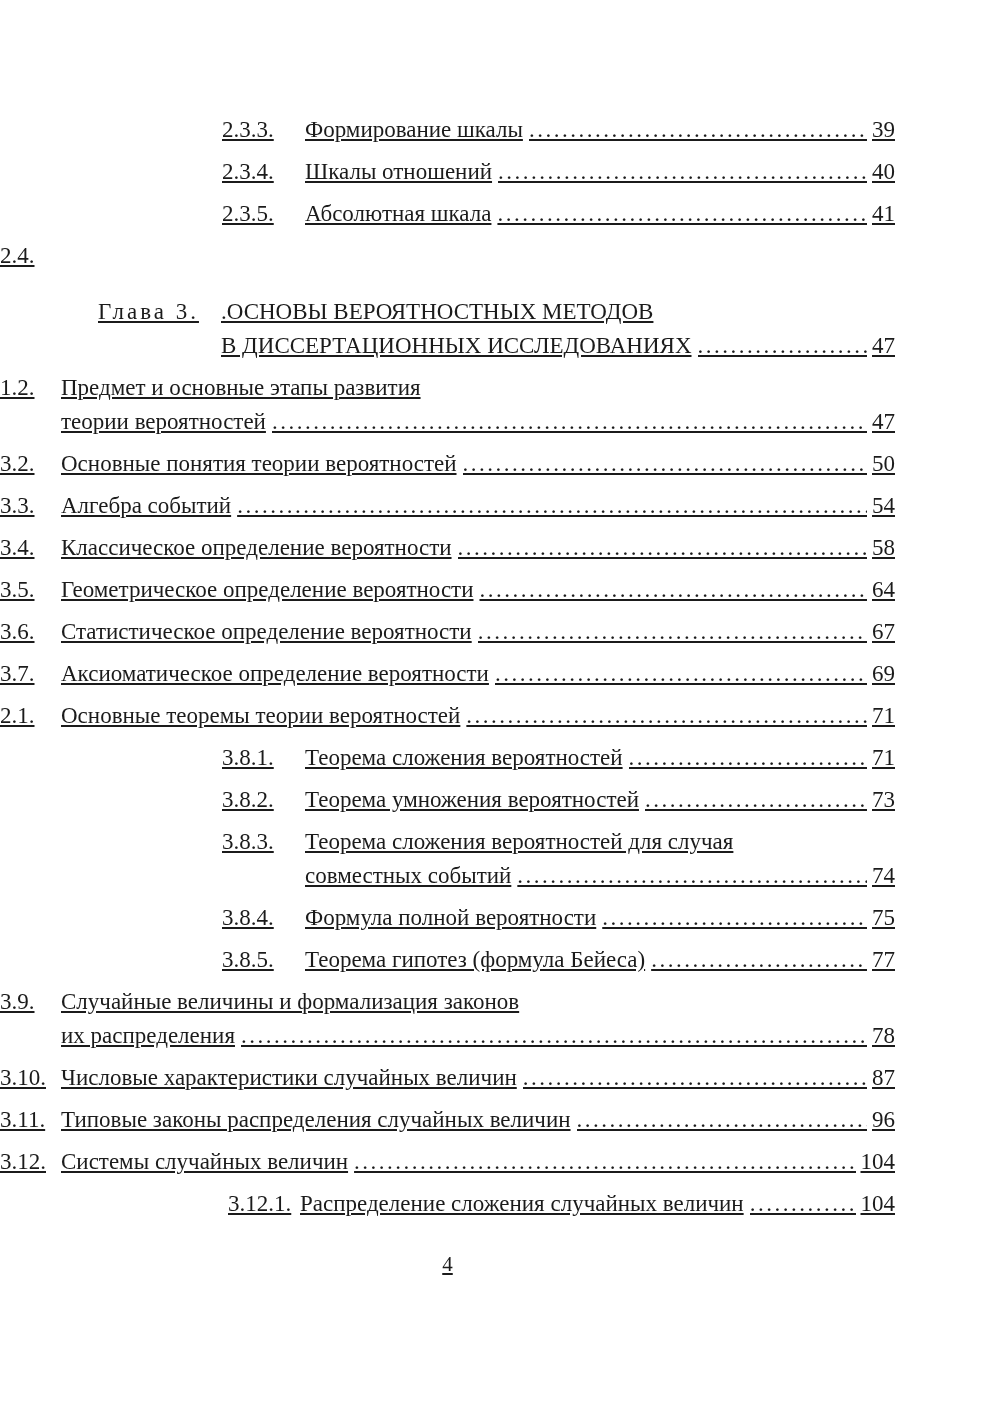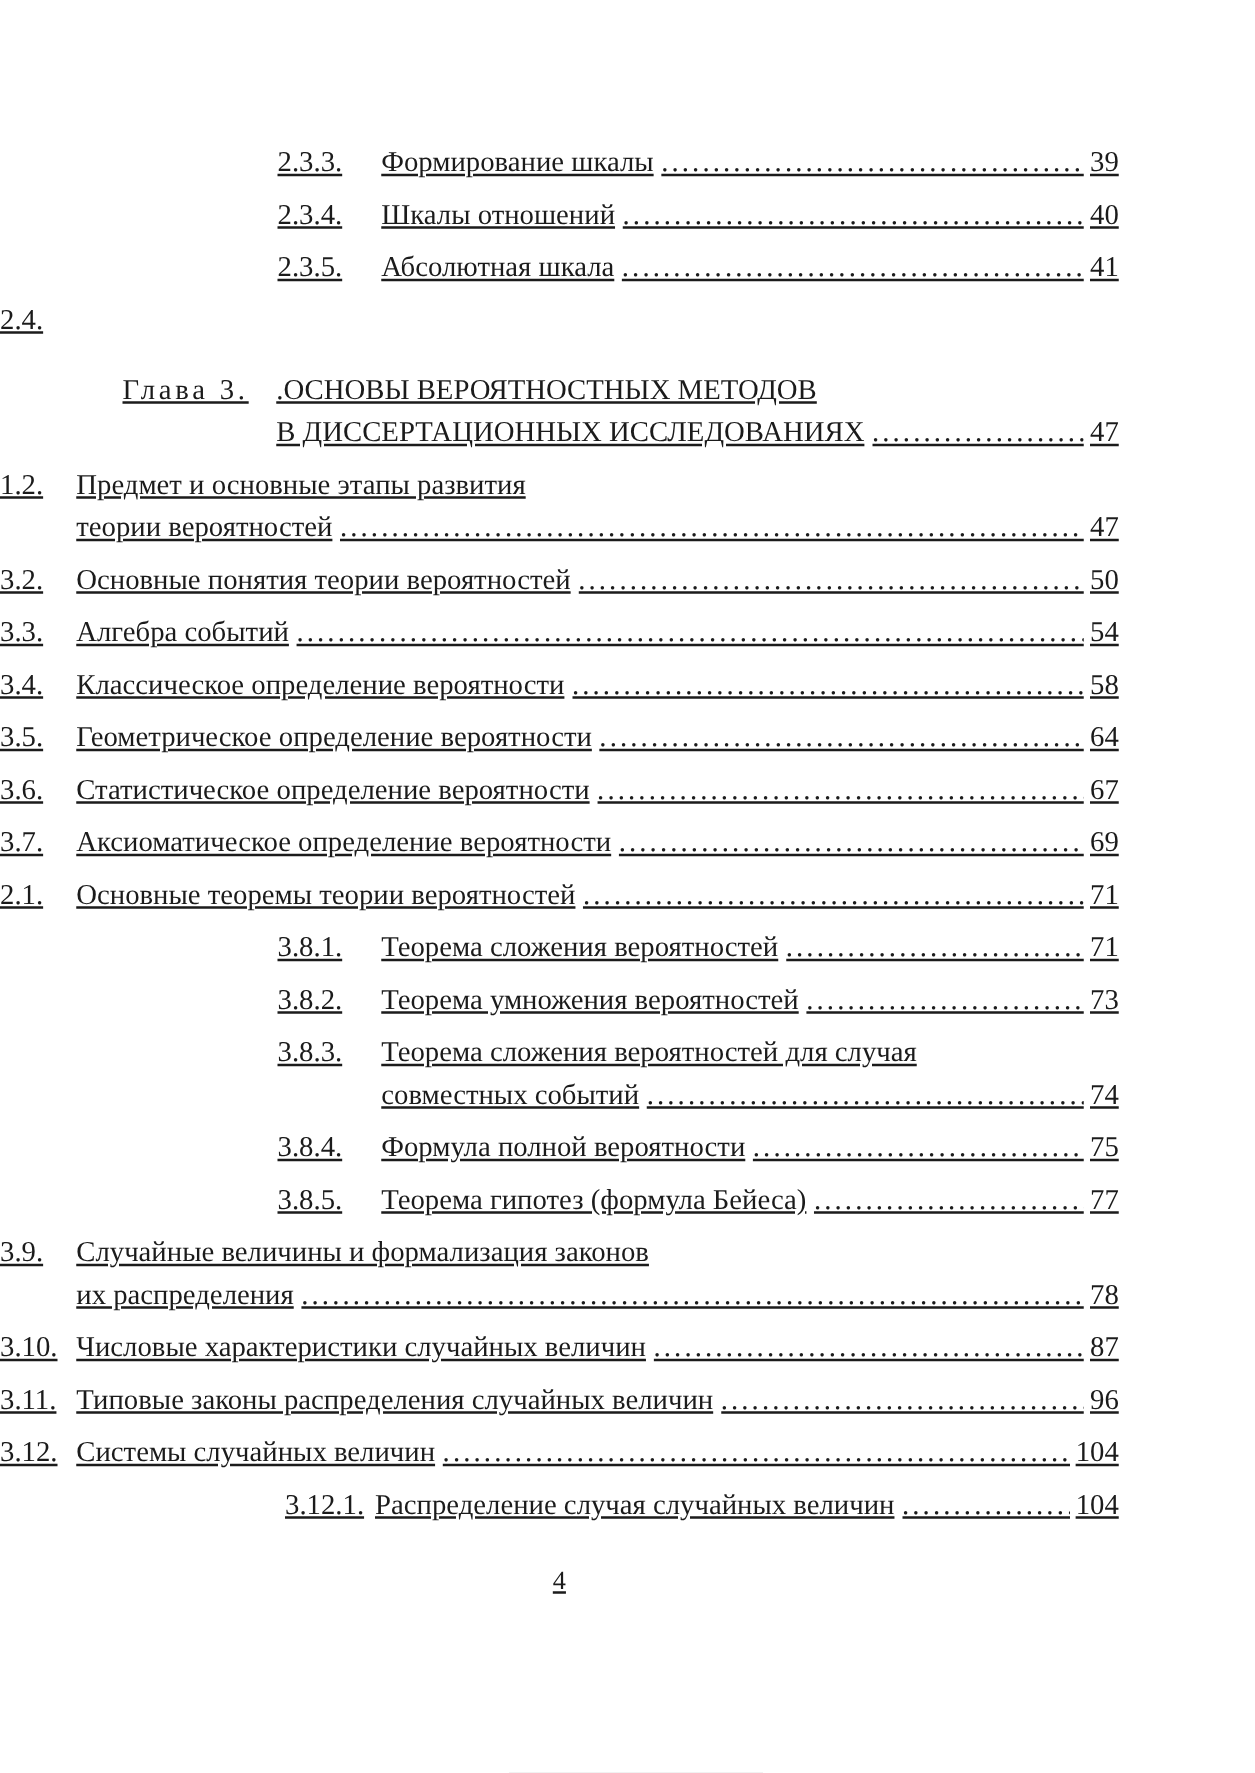--- a/index.html
+++ b/index.html
@@ -278,21 +278,21 @@
             <span class="txt">Системы случайных величин</span>
             <span class="leader"></span>
             <span class="pg">104</span>
           </span>
         </span>
   </div>
       <div class="row lvl3">
     <span class="num">3.12.1.</span>
     <span class="body">
           <span class="line">
-            <span class="txt">Распределение случая случайных величин</span>
+            <span class="txt">Распределение сложения случайных величин</span>
             <span class="leader"></span>
             <span class="pg">104</span>
           </span>
         </span>
   </div>
     </div>
   <div class="footer">4</div>
 </div>
 
 </body></html>

